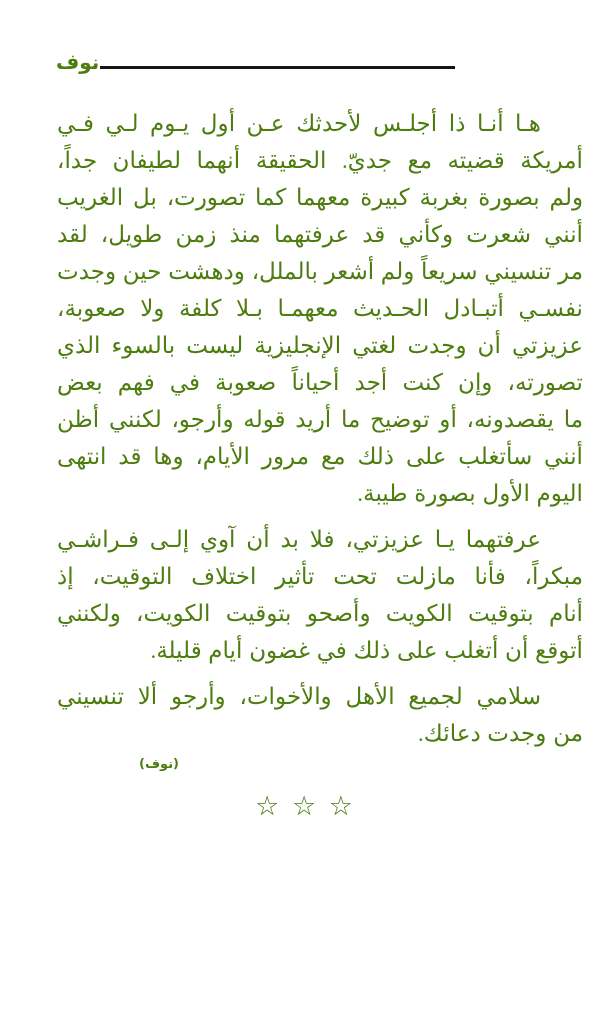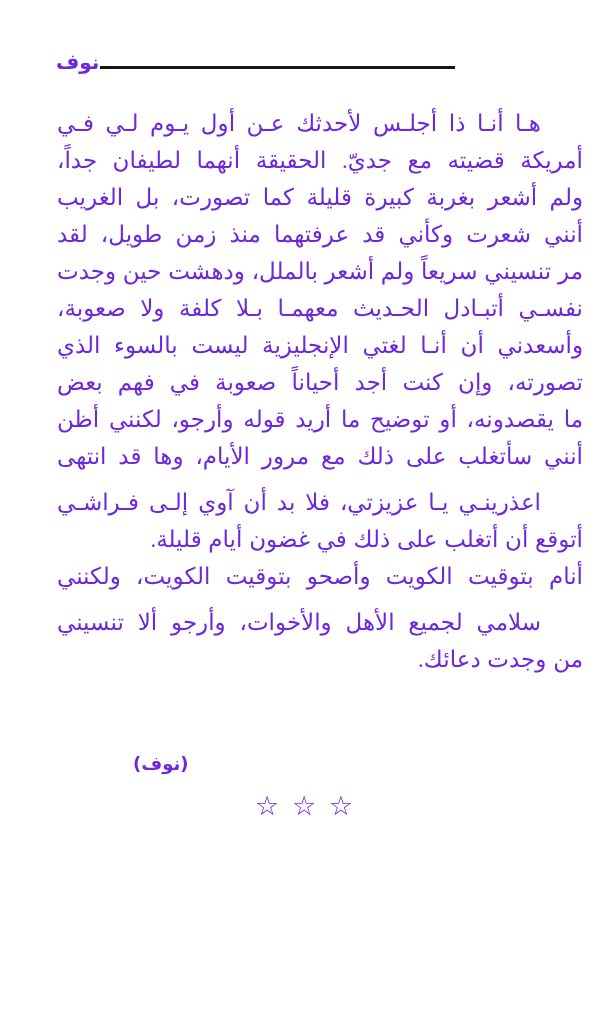--- a/index.html
+++ b/index.html
@@ -6,21 +6,21 @@
     margin: 0;
     padding: 0;
     background: #e8e8e8;
   }
   .page {
     position: relative;
     width: 610px;
     height: 1010px;
     margin: 0 auto;
     background: #ffffff;
-    color: #6d28d9;
+    color: #4d7c0f;
     font-family: "DejaVu Sans", sans-serif;
     overflow: hidden;
   }
   
   .running-title {
     position: absolute;
     left: 56px;
     top: 48px;
     font-size: 20px;
     font-weight: 700;
@@ -61,24 +61,24 @@
     text-indent: 42px; 
   }
   .line.last {
     text-align: right;
     text-align-last: auto;
     white-space: normal;
   }
   
   .signature {
     position: absolute;
-    left: 133px;
+    left: 139px;
     top: 751px;
     direction: rtl;
-    font-size: 18px;
+    font-size: 13px;
     font-weight: 700;
     line-height: 26px;
   }
   
   .stars {
     position: absolute;
     left: 0;
     top: 791px;
     width: 610px;
     text-align: center;
@@ -94,34 +94,36 @@
 <div class="page">
 
   <span class="running-title">نوف</span>
   <div class="header-rule"></div>
 
   <div class="body-block">
 
     <p class="paragraph">
       <span class="line first">هـا أنـا ذا أجلـس لأحدثك عـن أول يـوم لـي فـي</span>
       <span class="line">أمريكة قضيته مع جديّ. الحقيقة أنهما لطيفان جداً،</span>
-      <span class="line">ولم أشعر بغربة كبيرة قليلة كما تصورت، بل الغريب</span>
+      <span class="line">ولم بصورة بغربة كبيرة معهما كما تصورت، بل الغريب</span>
       <span class="line">أنني شعرت وكأني قد عرفتهما منذ زمن طويل، لقد</span>
       <span class="line">مر تنسيني سريعاً ولم أشعر بالملل، ودهشت حين وجدت</span>
       <span class="line">نفسـي أتبـادل الحـديث معهمـا بـلا كلفة ولا صعوبة،</span>
-      <span class="line">وأسعدني أن أنـا لغتي الإنجليزية ليست بالسوء الذي</span>
+      <span class="line">عزيزتي أن وجدت لغتي الإنجليزية ليست بالسوء الذي</span>
       <span class="line">تصورته، وإن كنت أجد أحياناً صعوبة في فهم بعض</span>
       <span class="line">ما يقصدونه، أو توضيح ما أريد قوله وأرجو، لكنني أظن</span>
       <span class="line">أنني سأتغلب على ذلك مع مرور الأيام، وها قد انتهى</span>
+      <span class="line last">اليوم الأول بصورة طيبة.</span>
     </p>
 
     <p class="paragraph">
-      <span class="line first">اعذرينـي يـا عزيزتي، فلا بد أن آوي إلـى فـراشـي</span>
+      <span class="line first">عرفتهما يـا عزيزتي، فلا بد أن آوي إلـى فـراشـي</span>
+      <span class="line">مبكراً، فأنا مازلت تحت تأثير اختلاف التوقيت، إذ</span>
+      <span class="line">أنام بتوقيت الكويت وأصحو بتوقيت الكويت، ولكنني</span>
       <span class="line last">أتوقع أن أتغلب على ذلك في غضون أيام قليلة.</span>
-      <span class="line">أنام بتوقيت الكويت وأصحو بتوقيت الكويت، ولكنني</span>
     </p>
 
     <p class="paragraph">
       <span class="line first">سلامي لجميع الأهل والأخوات، وأرجو ألا تنسيني</span>
       <span class="line last">من وجدت دعائك.</span>
     </p>
 
   </div>
 
   <div class="signature">(نوف)</div>

